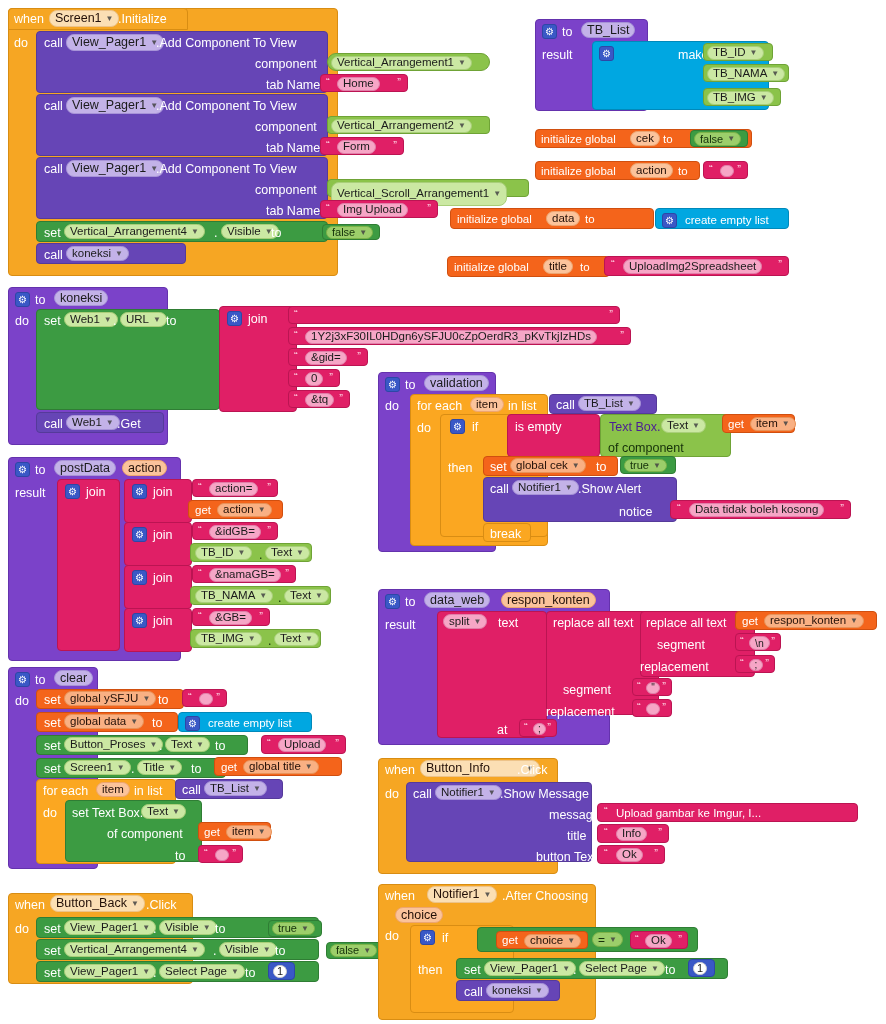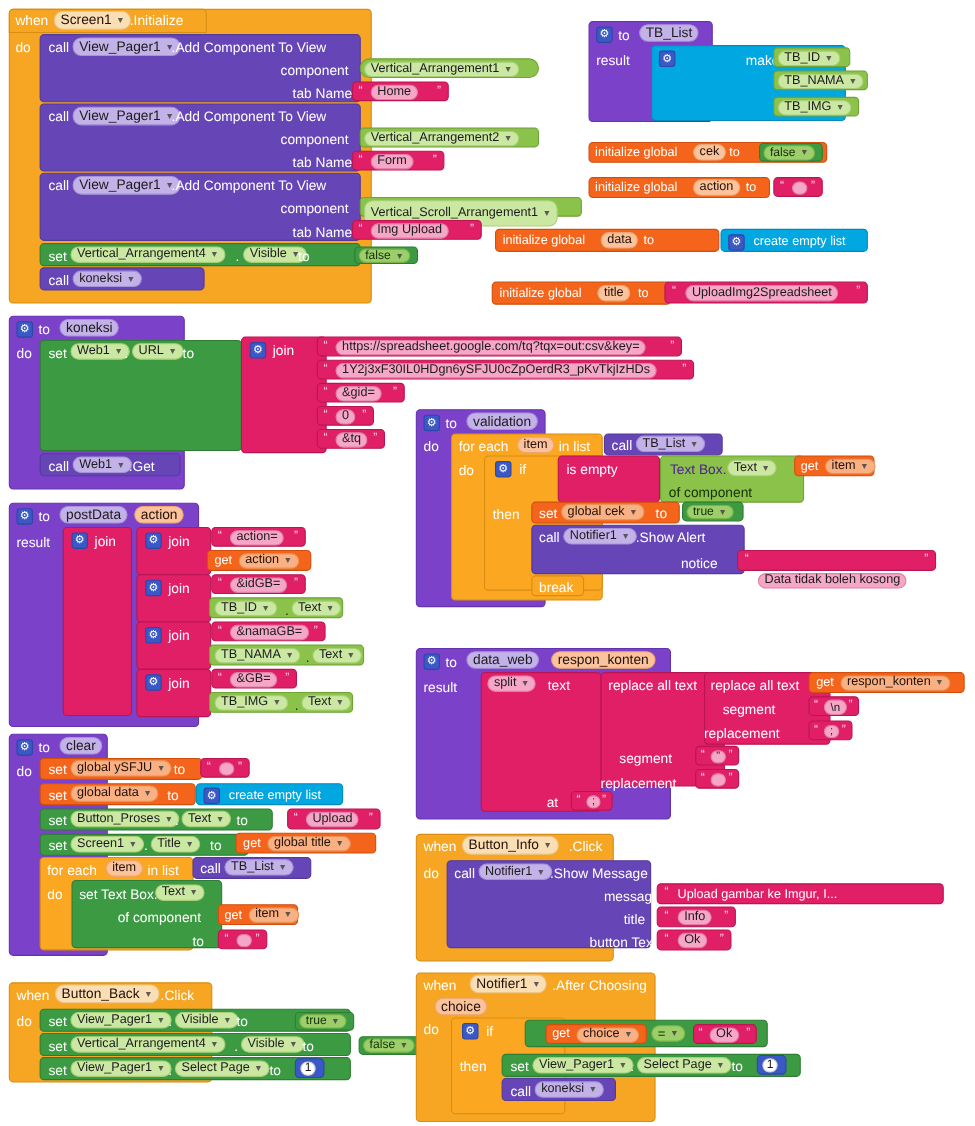--- a/index.html
+++ b/index.html
@@ -265,23 +265,20 @@
       <span class="dd">▼</span>
     </div>
 <span class="lbl" style="left:166px;top:314px;">to</span>
 
 <div class="blk c-text" style="left:219px;top:306px;width:78px;height:106px;"></div>
 <div class="gear" style="left:227px;top:311px;"></div>
 <span class="lbl" style="left:248px;top:312px;">join</span>
 
 <div class="blk c-text" style="left:288px;top:306px;width:332px;height:18px;">
   <span class="q" style="left:5px;top:2px;">“</span>
-  <div class="fld f-pink" style="left:16px;top:2px;height:14px;font-size:11.5px;">
-        <span>https://spreadsheet.google.com/tq?tqx=out:csv&amp;key=</span>
-      </div>
   <span class="q" style="right:6px;top:2px;">”</span>
 </div>
 <div class="blk c-text" style="left:288px;top:327px;width:343px;height:18px;">
   <span class="q" style="left:5px;top:2px;">“</span>
   <div class="fld f-pink" style="left:16px;top:2px;height:14px;font-size:11.5px;">
         <span>1Y2j3xF30IL0HDgn6ySFJU0cZpOerdR3_pKvTkjIzHDs</span>
       </div>
   <span class="q" style="right:6px;top:2px;">”</span>
 </div>
 <div class="blk c-text" style="left:288px;top:348px;width:80px;height:18px;">
@@ -376,21 +373,21 @@
 <div class="blk c-call" style="left:483px;top:477px;width:194px;height:45px;"></div>
 <span class="lbl" style="left:490px;top:482px;">call</span>
 <div class="fld f-purple" style="left:512px;top:480px;height:15px;font-size:11.5px;">
       <span>Notifier1</span>
       <span class="dd">▼</span>
     </div>
 <span class="lbl" style="left:578px;top:482px;">.Show Alert</span>
 <span class="lbl" style="left:619px;top:505px;">notice</span>
 <div class="blk c-text" style="left:670px;top:500px;width:181px;height:19px;">
   <span class="q" style="left:6px;top:2px;">“</span>
-  <div class="fld f-pink" style="left:18px;top:20px;height:14px;font-size:11.5px;">
+  <div class="fld f-pink" style="left:18px;top:2px;height:14px;font-size:11.5px;">
         <span>Data tidak boleh kosong</span>
       </div>
   <span class="q" style="right:6px;top:2px;">”</span>
 </div>
 
 <div class="blk c-ctrl" style="left:483px;top:523px;width:48px;height:19px;"></div>
 <span class="lbl" style="left:490px;top:527px;">break</span>
 
 <div class="blk c-proc" style="left:8px;top:457px;width:173px;height:204px;"></div>
 <div class="gear" style="left:15px;top:462px;"></div>
@@ -669,21 +666,21 @@
 <div class="blk c-text" style="left:198px;top:845px;width:45px;height:18px;">
   <span class="q" style="left:5px;top:2px;">“</span>
   <div class="fld f-pink" style="left:16px;top:3px;height:12px;width:14px;">
         <span></span>
       </div>
   <span class="q" style="right:6px;top:2px;">”</span>
 </div>
 
 <div class="blk c-event" style="left:378px;top:758px;width:180px;height:116px;"></div>
 <span class="lbl" style="left:385px;top:763px;">when</span>
-<div class="fld f-cream" style="left:420px;top:760px;height:17px;">
+<div class="fld f-cream" style="left:420px;top:760px;height:17px;gap:32px;">
       <span>Button_Info</span>
       <span class="dd">▼</span>
     </div>
 <span class="lbl" style="left:517px;top:763px;">.Click</span>
 <span class="lbl" style="left:385px;top:787px;">do</span>
 
 <div class="blk c-call" style="left:406px;top:782px;width:186px;height:80px;"></div>
 <span class="lbl" style="left:413px;top:787px;">call</span>
 <div class="fld f-purple" style="left:435px;top:785px;height:15px;font-size:11.5px;">
       <span>Notifier1</span>

